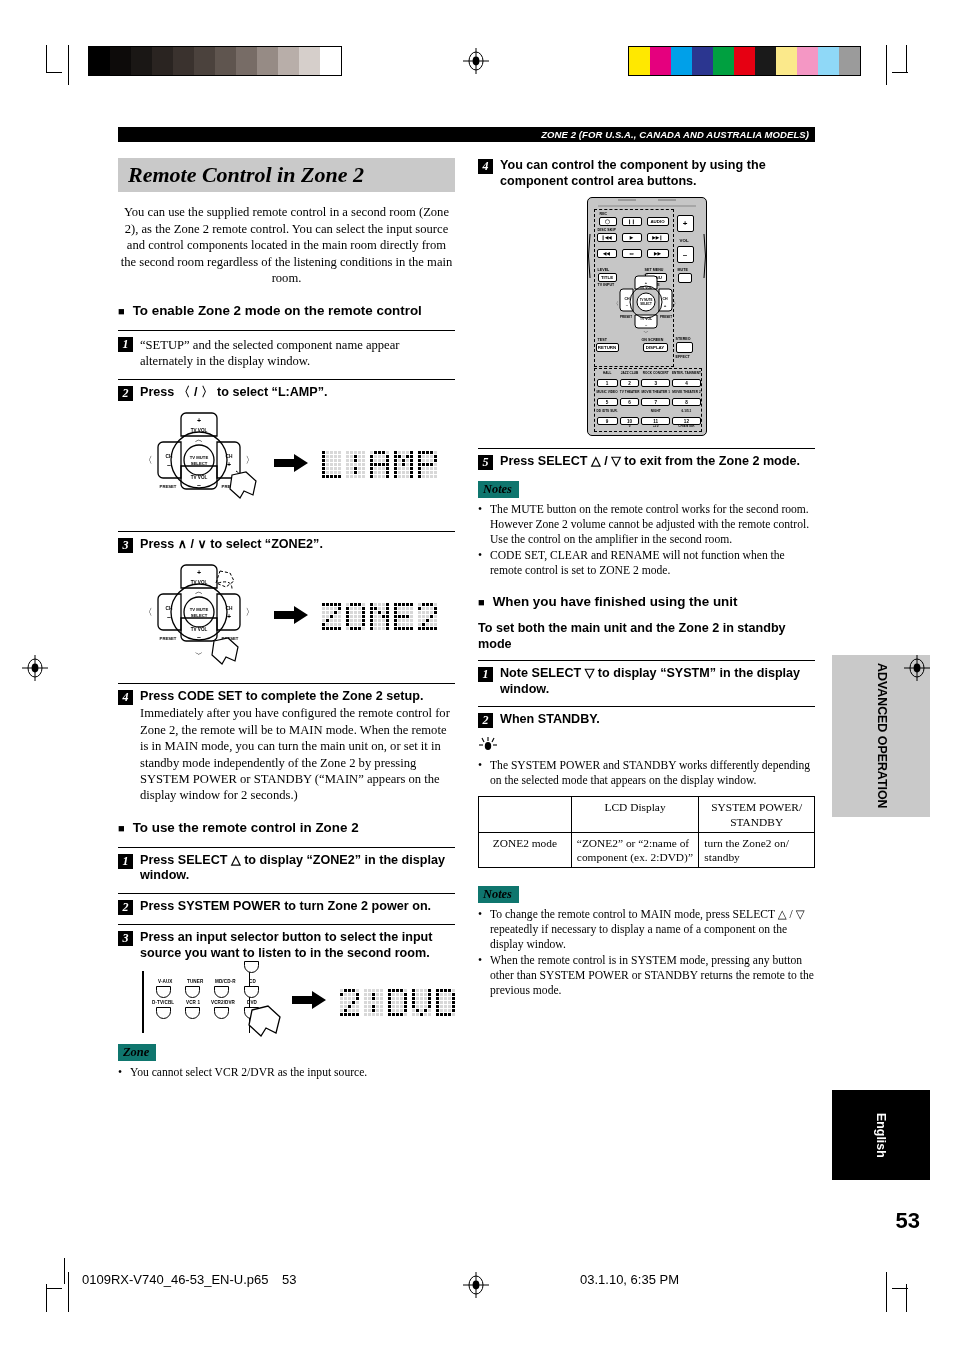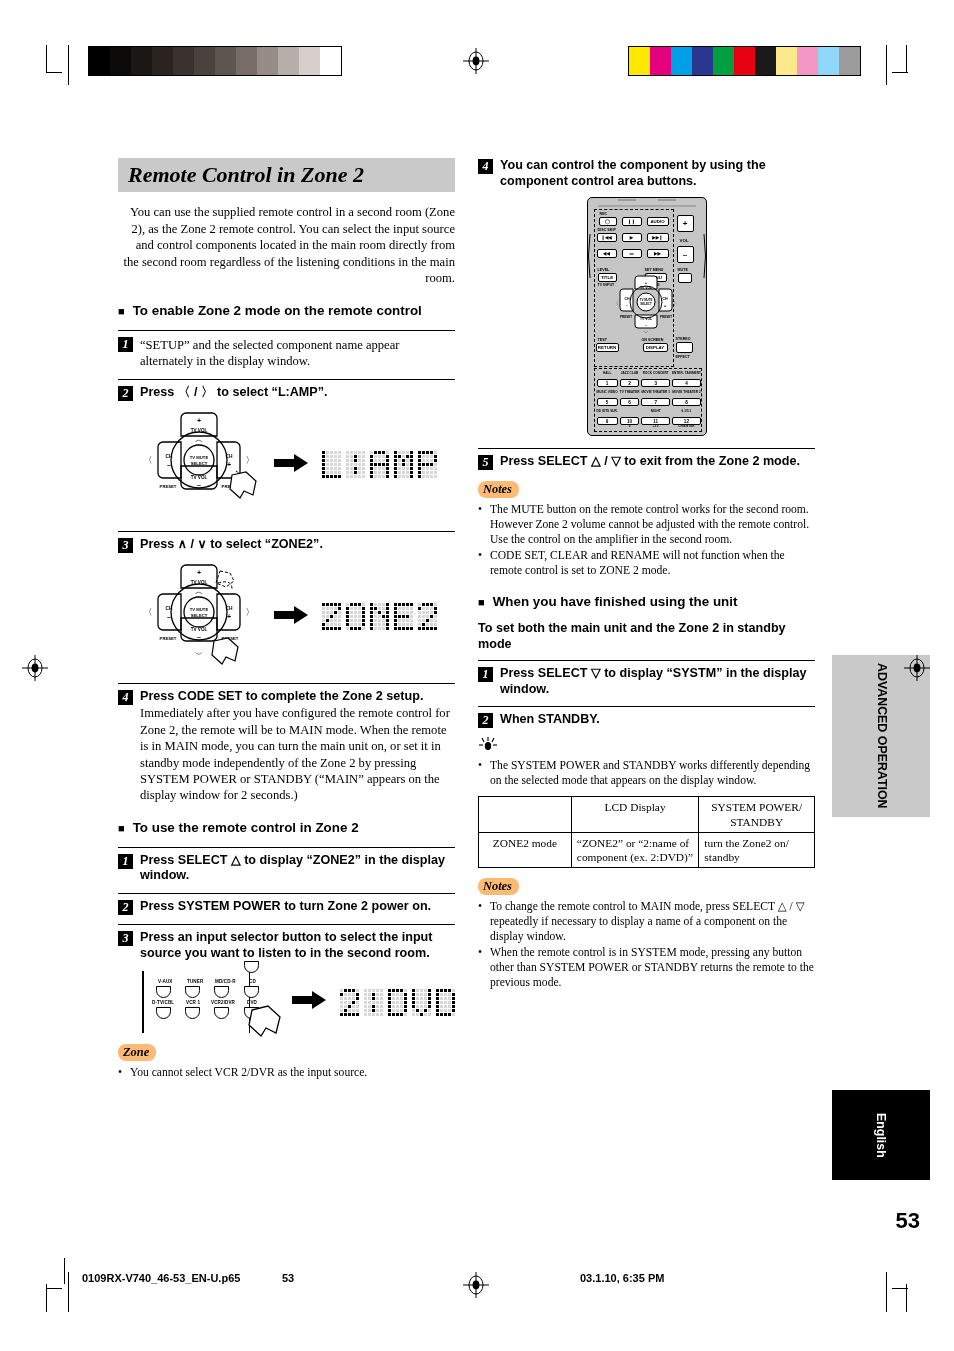--- a/index.html
+++ b/index.html
@@ -35,21 +35,21 @@
   #col-right{left:478px;top:158px;}
 
   
   .chapter-title{
     background:#c9c9c9;height:34px;line-height:34px;
     font-family:"Liberation Serif", serif;
     font-size:22px;font-weight:bold;font-style:italic;
     padding-left:10px;margin-bottom:12px;
   }
 
-  .body-text{font-size:12.6px;line-height:16.6px;text-align:right;margin:0 0 14px 0;}
+  .body-text{font-size:12.6px;line-height:16.6px;text-align:center;margin:0 0 14px 0;}
 
   
   .sect-head{
     font-family:"Liberation Sans", sans-serif;
     font-size:13.4px;font-weight:bold;line-height:16px;
     display:flex;gap:8px;margin:16px 0 10px 0;
   }
   .sect-head .sq{flex:0 0 auto;font-size:11px;line-height:17px;}
   .sect-head .tx{flex:1 1 auto;}
 
@@ -68,23 +68,23 @@
   }
   .step-body{flex:1 1 auto;}
   .step-title{
     font-family:"Liberation Sans", sans-serif;
     font-size:12.6px;font-weight:bold;line-height:15.6px;
   }
   .step-desc{font-size:12.6px;line-height:16.4px;margin-top:1px;}
 
   
   .note-tag{
-    display:inline-block;background:#fdba74;
+    display:inline-block;background:#0f766e;
     font-family:"Liberation Serif", serif;font-weight:bold;font-style:italic;
-    font-size:12.4px;padding:1px 7px 1px 5px;margin-bottom:4px;border-radius:8px;
+    font-size:12.4px;padding:1px 7px 1px 5px;margin-bottom:4px;
   }
   .bullets{margin:0;padding:0;list-style:none;}
   .bullets li{
     font-size:11.6px;line-height:15px;display:flex;gap:5px;margin-bottom:1px;
   }
   .bullets li .dot{flex:0 0 7px;}
   .bullets li .tx{flex:1 1 auto;}
 
   .tip-icon{width:24px;height:16px;margin-bottom:1px;}
 
@@ -126,21 +126,21 @@
     font-family:"Liberation Sans", sans-serif;font-weight:bold;
     display:flex;align-items:center;justify-content:center;
     font-size:4.4px;color:#000;overflow:hidden;
   }
   .rlbl{
     position:absolute;font-family:"Liberation Sans", sans-serif;
     font-weight:bold;font-size:3.6px;color:#000;white-space:nowrap;letter-spacing:.05px;
   }
 
   
-  table.modes{border-collapse:collapse;width:337px;margin:8px 0 8px 0;
+  table.modes{border-collapse:collapse;width:337px;margin:8px 0 16px 0;
     font-size:11.4px;line-height:14.2px;}
   table.modes td,table.modes th{
     border:1px solid #000;padding:3px 5px;vertical-align:top;font-weight:normal;
   }
   table.modes th{text-align:center;}
   table.modes td.mode-name{text-align:center;white-space:nowrap;}
   table.modes col.c1{width:93px;}
   table.modes col.c2{width:128px;}
   table.modes col.c3{width:116px;}
 
@@ -155,21 +155,21 @@
   #tab-english{top:1090px;width:98px;height:90px;background:#000;color:#fff;font-size:12.4px;}
 
   
   #page-number{
     position:absolute;right:34px;top:1208px;
     font-family:"Liberation Sans", sans-serif;font-size:22px;font-weight:bold;
   }
 
   
   .footer{
-    position:absolute;top:1272px;font-family:"Liberation Sans", sans-serif;font-size:11px;font-weight:bold;
+    position:absolute;top:1272px;font-family:"Liberation Sans", sans-serif;font-size:13px;
   }
   #footer-file{left:82px;}
   #footer-page{left:282px;}
   #footer-date{left:580px;}
   #footer-rule{position:absolute;left:64px;top:1258px;width:1px;height:26px;background:#000;}
 </style>
 </head>
 <body>
 
 <div id="page">
@@ -215,20 +215,21 @@
       <div style="background: rgb(244, 151, 196);"></div>
       <div style="background: rgb(143, 216, 247);"></div>
       <div style="background: rgb(155, 155, 155);"></div>
     </div>
   <div>
     <div class="crop" style="left:886px;top:45px;width:1px;height:40px;"></div>
     <div class="crop" style="left:906px;top:45px;width:1px;height:28px;"></div>
     <div class="crop" style="left:892px;top:72px;width:16px;height:1px;"></div>
   </div>
 
+  <div class="header-band">ZONE 2 (FOR U.S.A., CANADA AND AUSTRALIA MODELS)</div>
 
   <div class="col" id="col-left">
 
     <div class="chapter-title">Remote Control in Zone 2</div>
 
     <p class="body-text">You can use the supplied remote control in a second room (Zone 2), as the Zone 2 remote control. You can select the input source and control components located in the main room directly from the second room regardless of the listening conditions in the main room.</p>
 
     <div class="sect-head">
       <span class="sq">■</span>
       <span class="tx">To enable Zone 2 mode on the remote control</span>
@@ -1179,21 +1180,21 @@
       <span class="sq">■</span>
       <span class="tx">When you have finished using the unit</span>
     </div>
 
     <div class="sub-head">To set both the main unit and the Zone 2 in standby mode</div>
 
     <div class="step">
       <div class="step-row">
         <div class="step-num">1</div>
         <div class="step-body">
-          <div class="step-title">Press SELECT ▽ to display “SYSTM” in the display window.</div>
+          <div class="step-title">Note SELECT ▽ to display “SYSTM” in the display window.</div>
         </div>
       </div>
     </div>
 
     <div class="step">
       <div class="step-row">
         <div class="step-num">2</div>
         <div class="step-body">
           <div class="step-title">When STANDBY.</div>
         </div>

